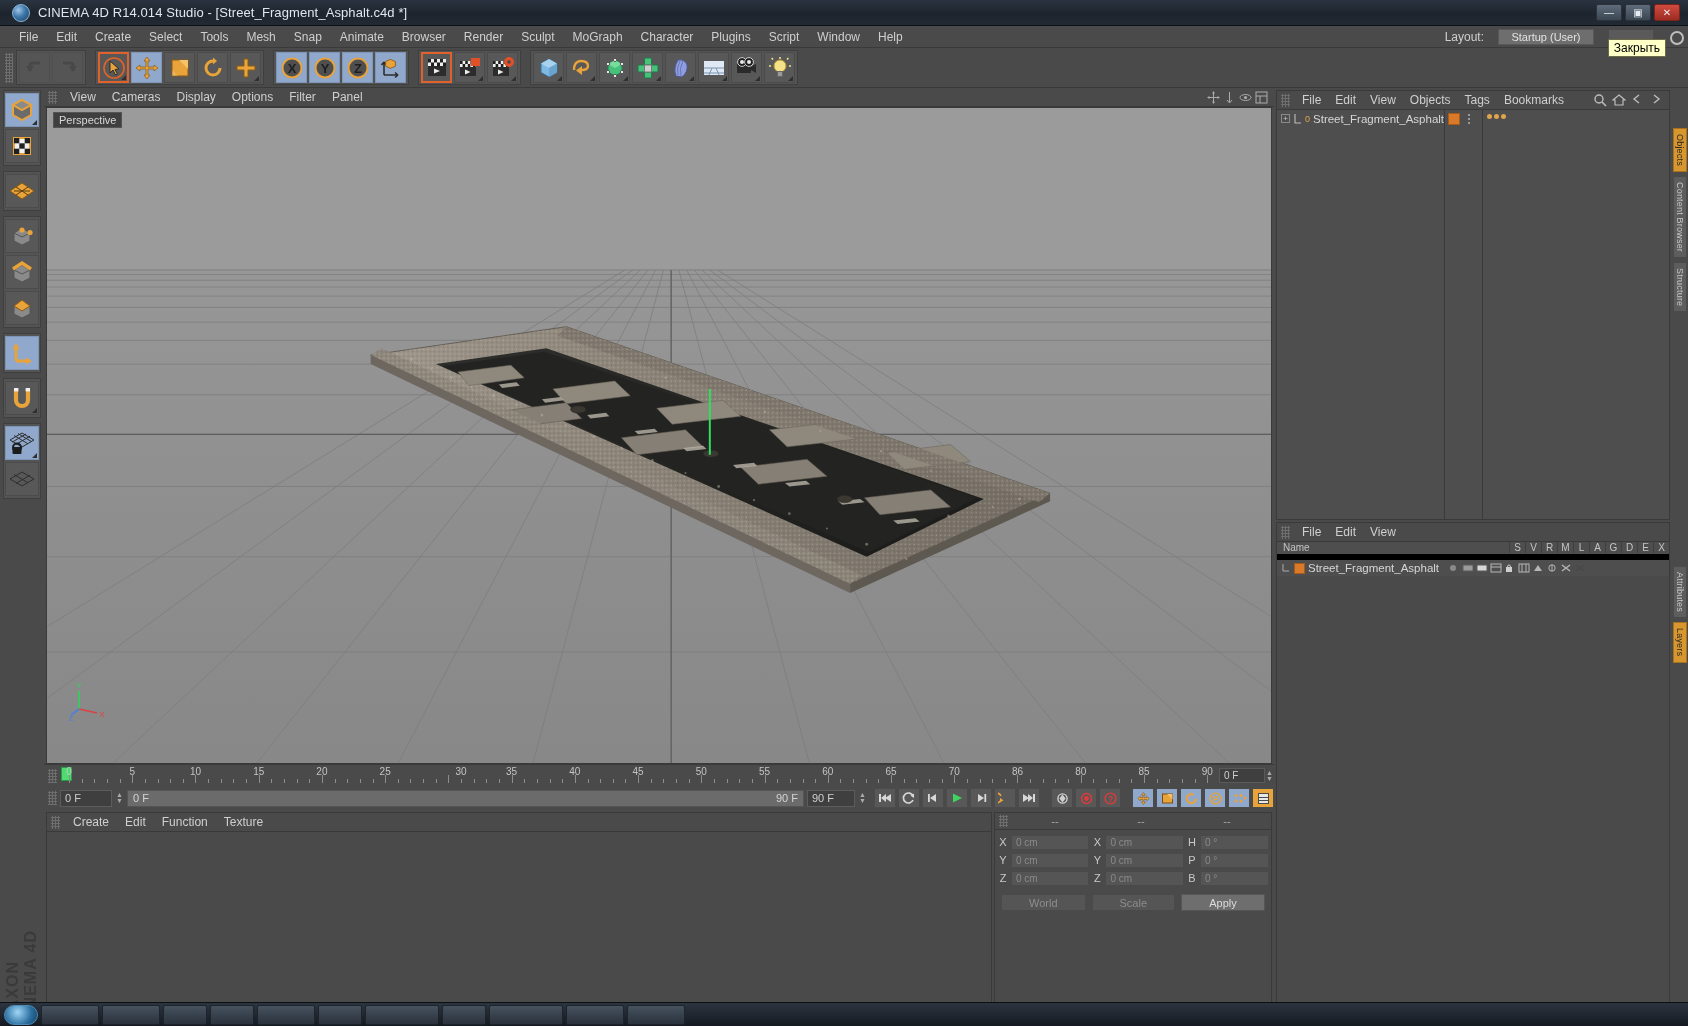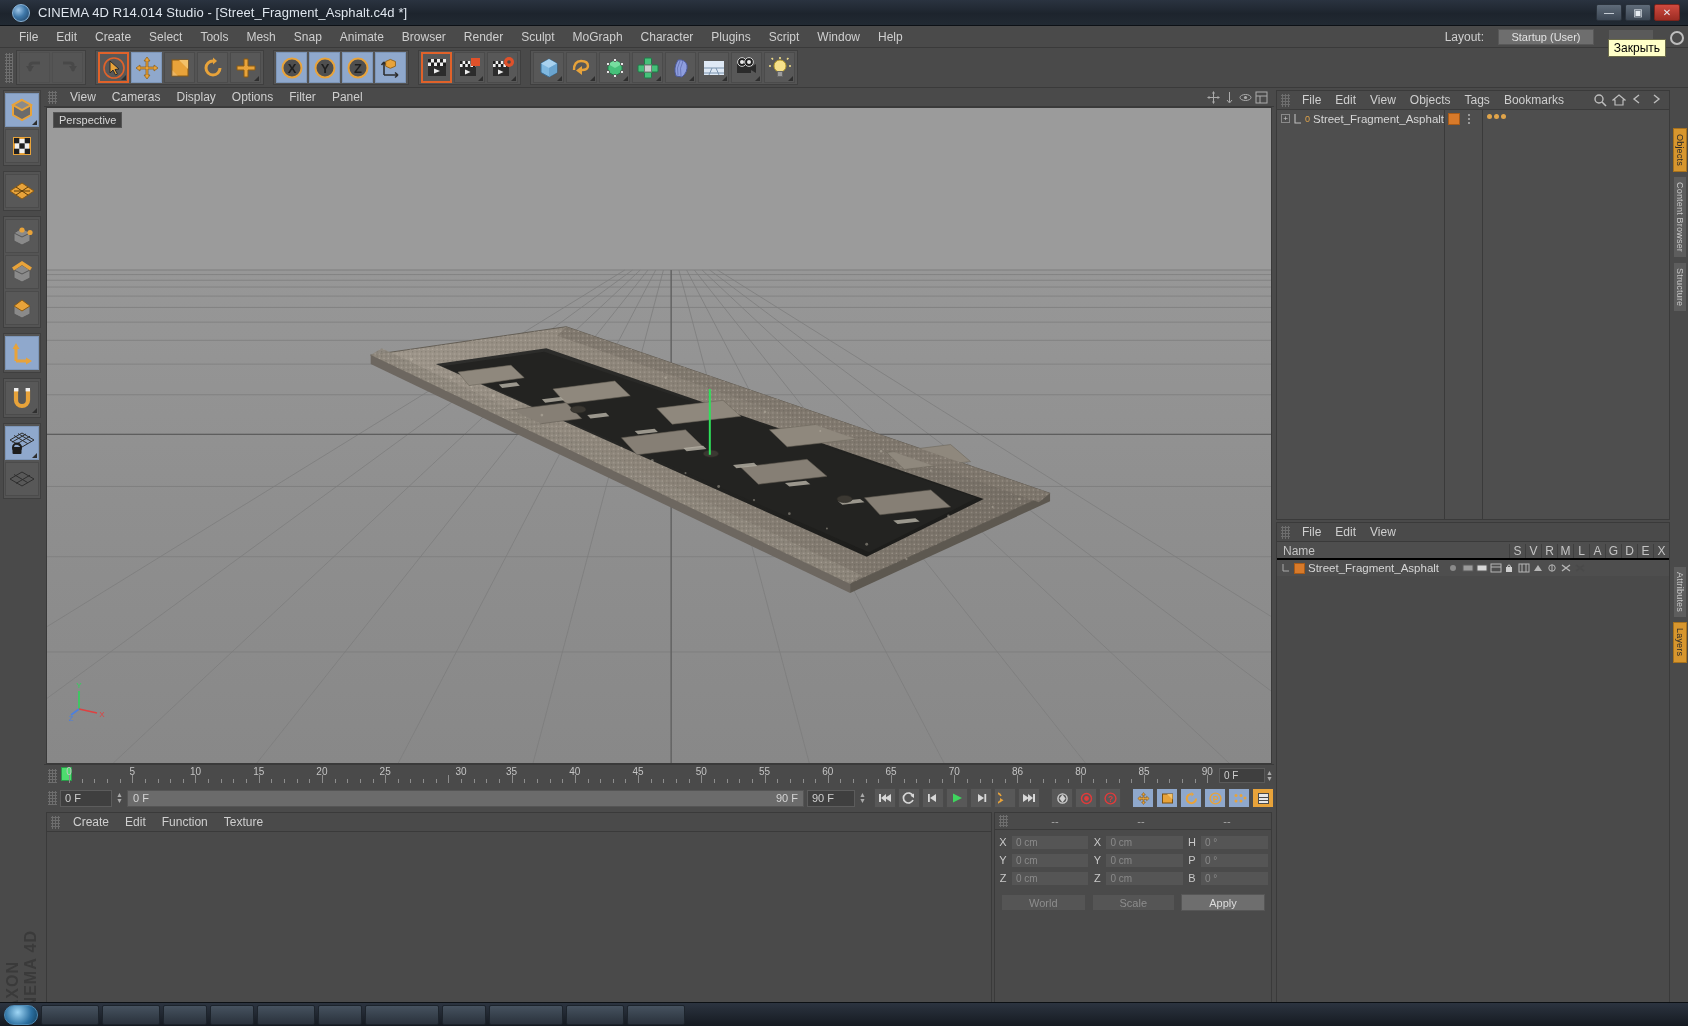--- a/index.html
+++ b/index.html
@@ -261,22 +261,22 @@
   .lzero{ color:#e0a44a; font-size:9px; }
   .objname{ color:#d6d6d6; font-size:11.5px; }
   .tagchip{ width:12px; height:12px; background:#d87a2a; border:1px solid #a85b18; }
   .dots{ width:10px; height:12px; display:flex; flex-direction:column; justify-content:space-around; align-items:center; }
   .dots i{ width:2px;height:2px;background:#999;display:block; }
   .objdots{ display:flex; gap:2px; padding:4px 0 0 4px; }
   .objdots b{ width:5px;height:5px;border-radius:50%;background:#e0a44a;display:block; }
 
   .layerpanel{ flex:1 1 auto; background:#4a4a4a; border:1px solid #3a3a3a; display:flex; flex-direction:column; min-height:0;}
   .lyrhdr{
-    height:18px; flex:0 0 18px; display:flex; align-items:flex-end; background:#4e4e4e;
-    border-bottom:2px solid #000000; font-size:12px; color:#c4c4c4;
+    height:18px; flex:0 0 18px; display:flex; align-items:flex-start; background:#4e4e4e;
+    border-bottom:6px solid #000000; font-size:10px; color:#c4c4c4;
   }
   .lyrhdr .nm{ flex:1 1 auto; padding-left:6px; }
   .lyrhdr .ch{ width:16px; text-align:center; border-left:1px solid #3f3f3f; }
   .lyrrow{ height:16px; display:flex; align-items:center; gap:3px; padding-left:4px; background:#4e4e4e; }
   .lyrrow .sw{ width:11px;height:11px;background:#d87a2a;border:1px solid #a85b18; }
   .lyrname{ color:#d6d6d6; font-size:11.5px; margin-right:6px; }
   .lyricons{ display:flex; gap:4px; align-items:center; }
   .lyricons span{ width:10px;height:10px; display:block; }
 
   

